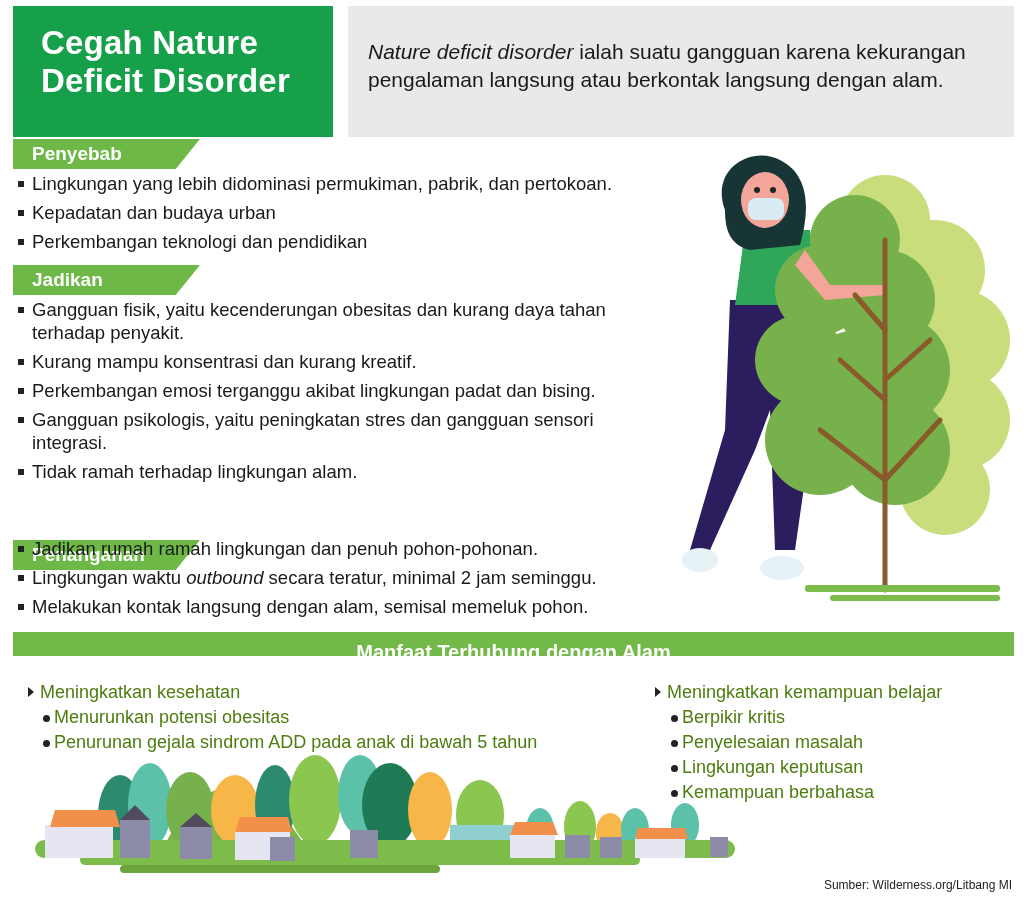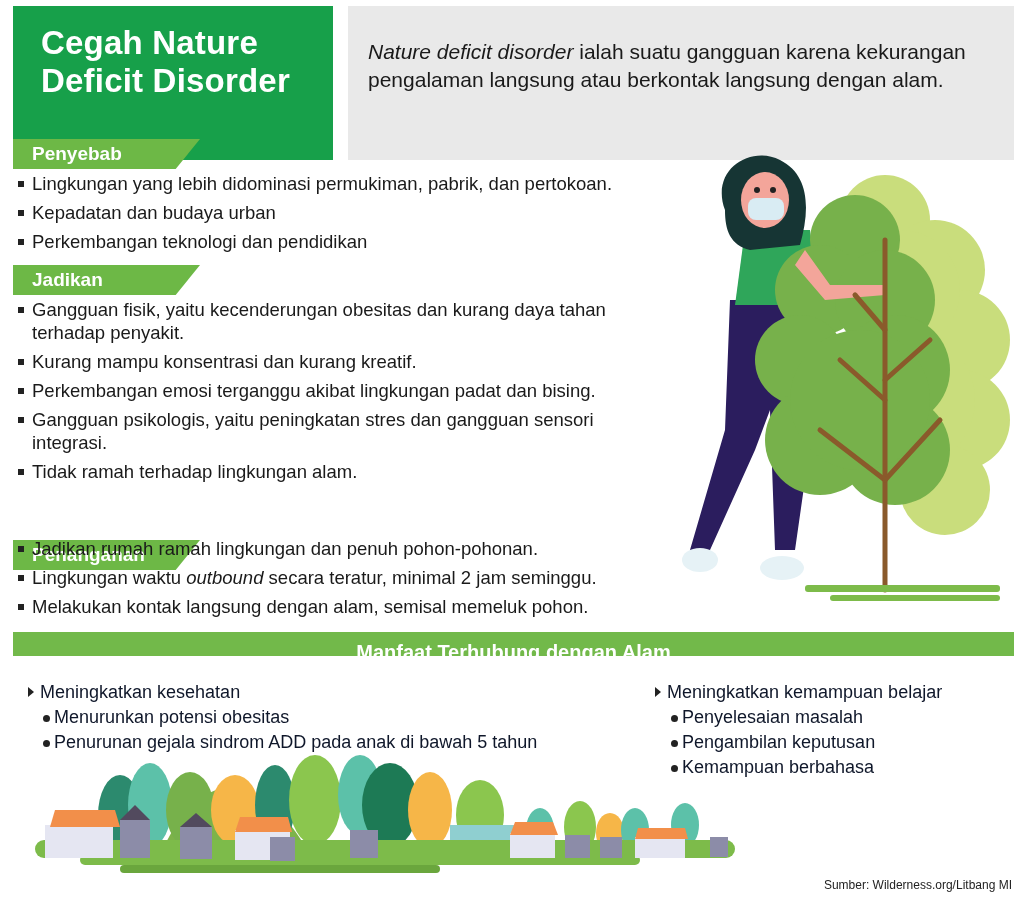--- a/index.html
+++ b/index.html
@@ -1,34 +1,34 @@
 <!DOCTYPE html>
 <html><head>
   <meta charset="utf-8">
   <style>
     * { box-sizing: border-box; margin: 0; padding: 0; }
     html, body { width: 1024px; height: 898px; background: #ffffff; overflow: hidden; }
     body { position: relative; font-family: "Liberation Sans", sans-serif; color: #1a1a1a; }
 
-    .header { position: absolute; left: 13px; top: 6px; width: 1001px; height: 154px; display: flex; }
+    .header { position: absolute; left: 13px; top: 6px; width: 1001px; height: 131px; display: flex; }
     .title-box { width: 320px; height: 100%; background: #17a04a; color: #fff; padding: 18px 0 0 28px; }
     .title-box .t { font-size: 33px; font-weight: bold; line-height: 38px; letter-spacing: 0.2px; display: block; }
     .intro-box { flex: 1; background: #e9e9e9; padding: 32px 0 0 20px; font-size: 21px; line-height: 28px; color: #1a1a1a; margin-left: 15px; }
     .intro-box em { font-style: italic; }
 
     .section-tag { position: absolute; left: 13px; height: 30px; background: #6db846; color: #fff; font-weight: bold; font-size: 19px; line-height: 30px; padding-left: 19px; width: 187px; clip-path: polygon(0 0, 100% 0, 87% 100%, 0 100%); }
 
     .bullets { position: absolute; left: 18px; font-size: 18.5px; line-height: 23px; color: #1a1a1a; list-style: none; }
     .bullets li { position: relative; padding-left: 14px; margin-bottom: 6px; }
     .bullets li::before { content: ""; position: absolute; left: 0; top: 9px; width: 6px; height: 6px; background: #222; }
     .bullets em { font-style: italic; }
 
     .benefit-bar { position: absolute; left: 13px; top: 632px; width: 1001px; height: 24px; background: #72b94a; color: #fff; font-weight: bold; font-size: 20px; line-height: 40px; text-align: center; }
 
-    .benefit-col { position: absolute; font-size: 18px; line-height: 25px; color: #0f172a; }
+    .benefit-col { position: absolute; font-size: 18px; line-height: 25px; color: #4d7c0f; }
     .benefit-col .head { position: relative; padding-left: 12px; }
     .benefit-col .head::before { content: ""; position: absolute; left: 0; top: 7px; border-left: 6px solid #222; border-top: 5px solid transparent; border-bottom: 5px solid transparent; }
     .benefit-col ul { list-style: none; }
     .benefit-col li { position: relative; padding-left: 12px; }
     .benefit-col li::before { content: ""; position: absolute; left: 1px; top: 10px; width: 7px; height: 7px; border-radius: 50%; background: #222; }
 
     .source { position: absolute; right: 12px; top: 878px; font-size: 12px; color: #222; }
 
     .illus { position: absolute; }
   </style>
@@ -126,22 +126,23 @@
   <div class="head">Meningkatkan kesehatan</div>
   <ul style="padding-left:14px;">
     <li>Menurunkan potensi obesitas</li>
     <li>Penurunan gejala sindrom ADD pada anak di bawah 5 tahun</li>
   </ul>
 </div>
 
 <div class="benefit-col" style="left:655px; top:680px;">
   <div class="head">Meningkatkan kemampuan belajar</div>
   <ul style="padding-left:15px;">
+    <li>Berpikir kritis</li>
     <li>Penyelesaian masalah</li>
-    <li>Pengambilan keputusan</li>
+    <li>Lingkungan keputusan</li>
     <li>Kemampuan berbahasa</li>
   </ul>
 </div>
 
 <svg class="illus" style="left:20px; top:755px;" width="740" height="120" viewBox="0 0 740 120">
   <path d="M140 100 C180 10 240 10 290 100 Z" fill="#7db34a"></path>
 
   <g>
     <ellipse cx="100" cy="60" rx="22" ry="40" fill="#2c8a6e"></ellipse>
     <ellipse cx="130" cy="50" rx="22" ry="42" fill="#5cc1a9"></ellipse>

